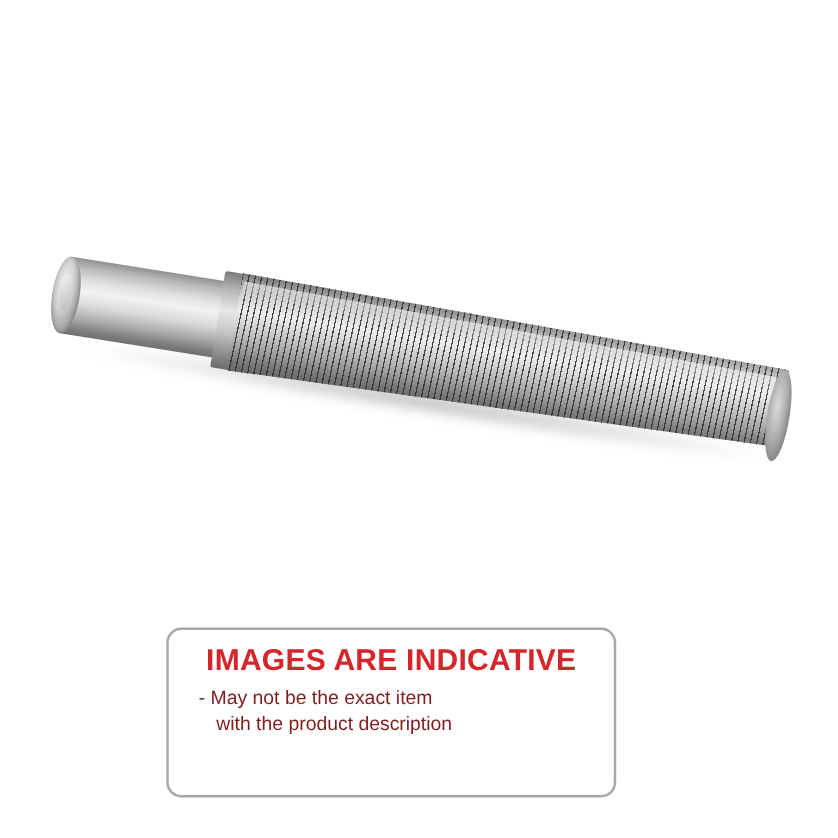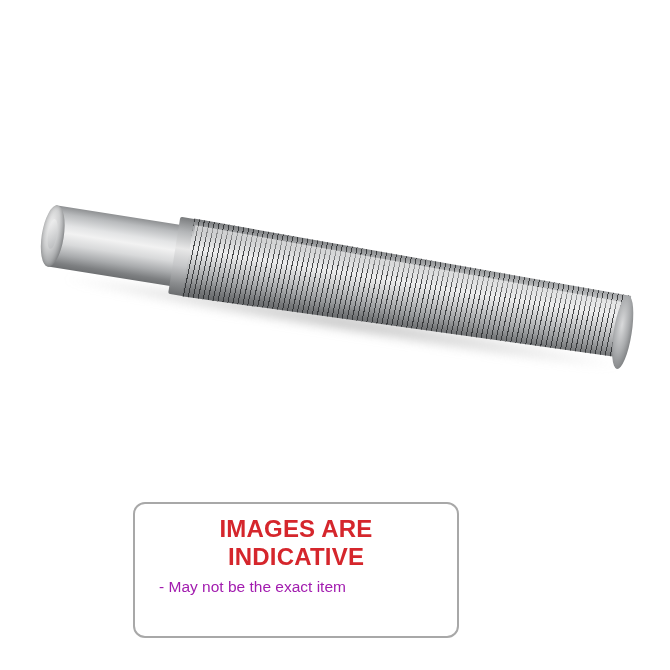--- a/index.html
+++ b/index.html
@@ -151,38 +151,38 @@
     border-radius: 50%;
     background: radial-gradient(ellipse at 40% 40%,
       #d9dadb 0%, #aaacae 45%, #7b7d7f 80%, #65676a 100%);
   }
 
   
   .note-box {
     position: absolute;
     left: 133px;
     top: 502px;
-    width: 326px;
+    width: 360px;
     height: 136px;
     background: #ffffff;
     border: 2px solid #a8a8a8;
     border-radius: 12px;
     box-sizing: border-box;
     padding: 10px 14px 8px 14px;
   }
   .note-title {
     color: #d5262c;
     font-size: 24px;
     font-weight: bold;
     text-align: center;
     letter-spacing: 0.2px;
     margin: 1px 0 5px 0;
   }
   .note-line {
-    color: #a21caf;
+    color: #7f1d1d;
     font-size: 15.5px;
     line-height: 21px;
     text-align: left;
     padding-left: 10px;
     white-space: nowrap;
   }
   .note-line.cont {
     padding-left: 24px;
   }
 </style>
@@ -200,15 +200,16 @@
       <div class="flange"></div>
       <div class="teeth-body"></div>
       <div class="teeth-highlight"></div>
       <div class="right-cap"></div>
     </div>
   </div>
 
   <div class="note-box">
     <div class="note-title">IMAGES ARE INDICATIVE</div>
     <div class="note-line">- May not be the exact item</div>
+    <div class="note-line cont">with the product description</div>
   </div>
 
 </div>
 
 </body></html>

